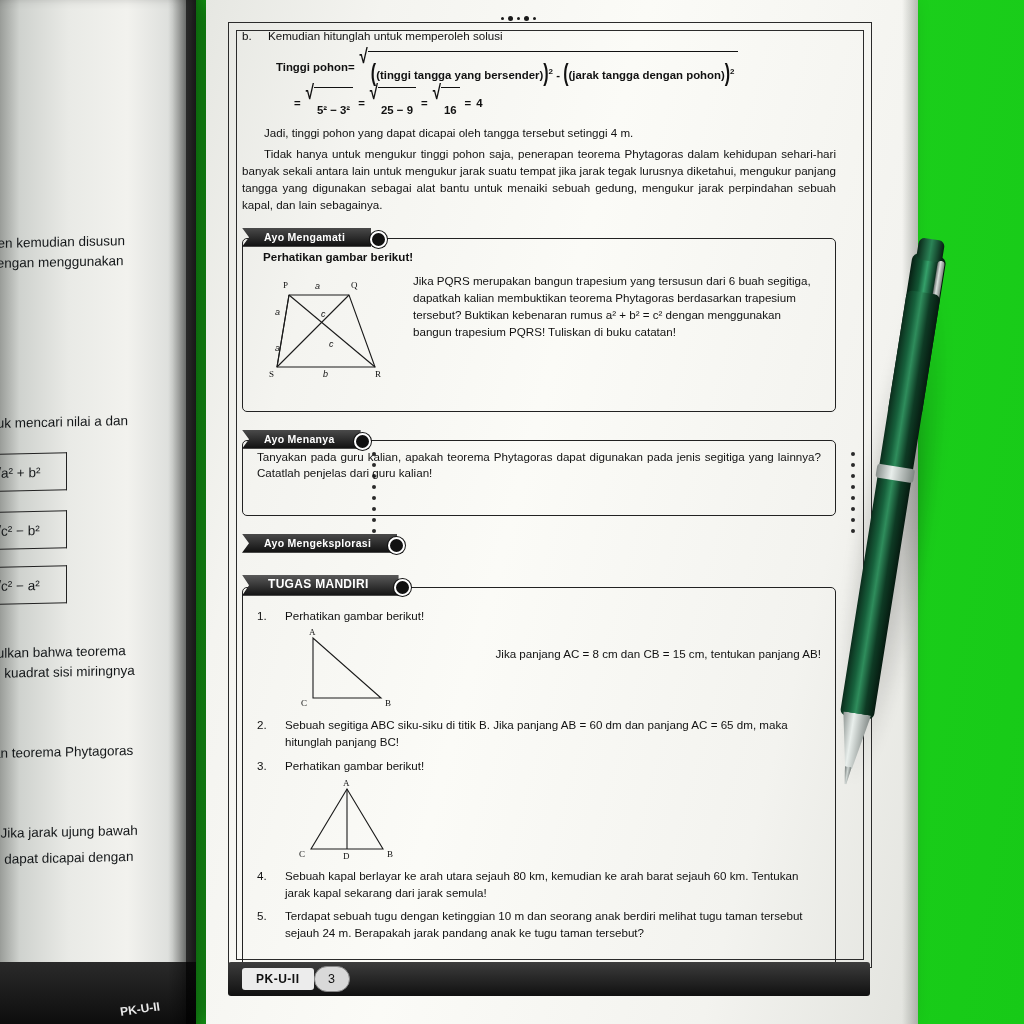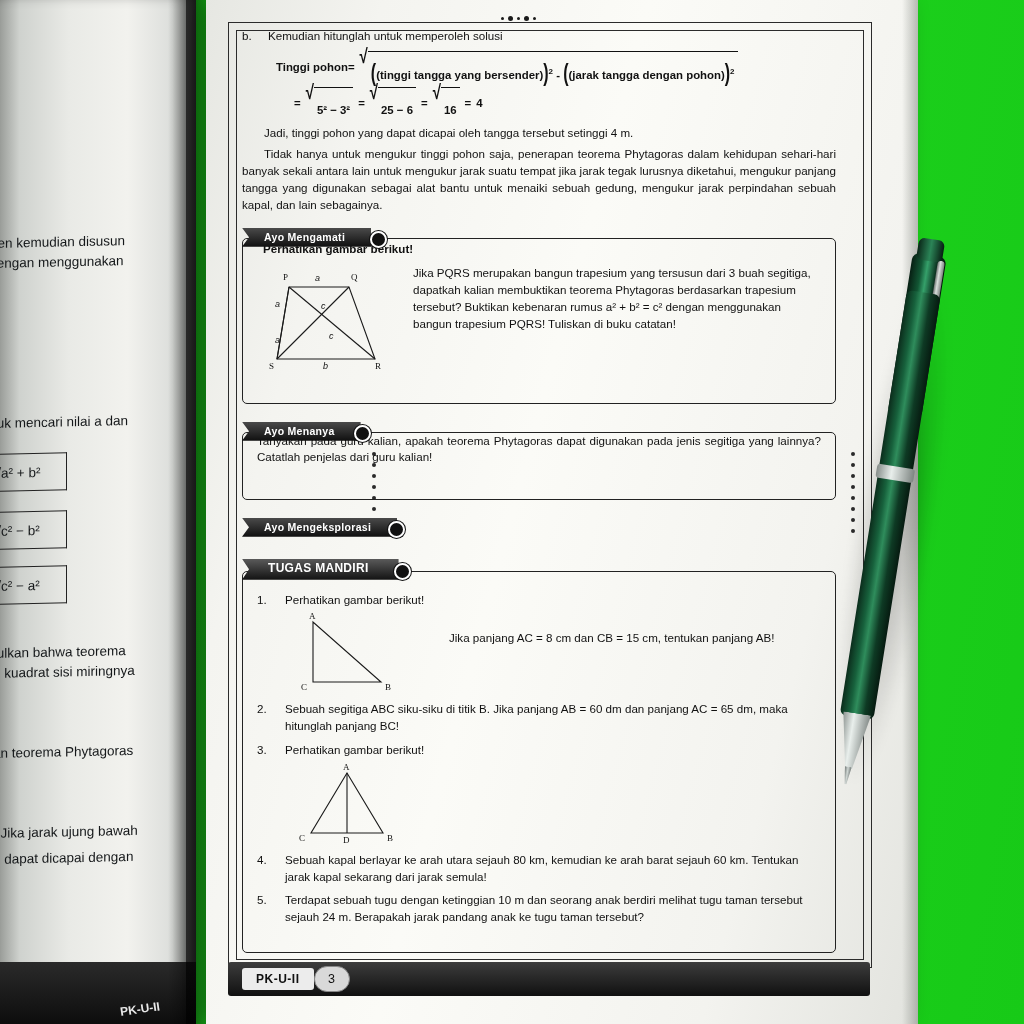--- a/index.html
+++ b/index.html
@@ -95,21 +95,21 @@
     display:flex;align-items:center;padding:0 26px 0 22px;
     letter-spacing:.3px;
     clip-path:polygon(0 0,100% 0,100% 100%,0 100%,7px 50%);
   }
   .flag .knob{
     position:absolute;top:3px;width:13px;height:13px;border-radius:50%;
     background:#111;border:2px solid #fff;box-shadow:0 0 0 1px #111;
   }
   .box{
     border:1.2px solid #222;border-radius:5px;
-    margin-top:-9px;padding:0 14px 12px 14px;
+    margin-top:-9px;padding:8px 14px 12px 14px;
     background:transparent;
   }
 
   .bold{font-weight:bold;}
 
   
   .fig{position:relative;}
   .row{display:flex;gap:14px;align-items:flex-start;}
 
   
@@ -268,21 +268,21 @@
         </div>
         <div class="frow" style="margin-top:4px;margin-left:18px;">
           <span>=</span>
           <span class="sqrt">
               <span class="sym">√</span>
               <span class="bar">5² − 3²</span>
             </span>
           <span>=</span>
           <span class="sqrt">
               <span class="sym">√</span>
-              <span class="bar">25 − 6</span>
+              <span class="bar">25 − 9</span>
             </span>
           <span>=</span>
           <span class="sqrt">
               <span class="sym">√</span>
               <span class="bar">16</span>
             </span>
           <span>=</span>
           <span>4</span>
         </div>
       </div>
@@ -308,21 +308,21 @@
               <text x="118" y="104" font-size="9" font-family="Liberation Serif, serif" fill="#111">R</text>
               <text x="12" y="104" font-size="9" font-family="Liberation Serif, serif" fill="#111">S</text>
               <text x="58" y="16" font-size="9" font-style="italic" fill="#111">a</text>
               <text x="66" y="104" font-size="9" font-style="italic" fill="#111">b</text>
               <text x="18" y="42" font-size="9" font-style="italic" fill="#111">a</text>
               <text x="18" y="78" font-size="9" font-style="italic" fill="#111">a</text>
               <text x="64" y="44" font-size="9" font-style="italic" fill="#111">c</text>
               <text x="72" y="74" font-size="9" font-style="italic" fill="#111">c</text>
             </svg>
           </div>
-          <div style="flex:1;">Jika PQRS merupakan bangun trapesium yang tersusun dari 3 buah segitiga, dapatkah kalian membuktikan teorema Phytagoras berdasarkan trapesium tersebut? Buktikan kebenaran rumus a² + b² = c² dengan menggunakan bangun trapesium PQRS! Tuliskan di buku catatan!</div>
+          <div style="flex:1;">Jika PQRS merupakan bangun trapesium yang tersusun dari 6 buah segitiga, dapatkah kalian membuktikan teorema Phytagoras berdasarkan trapesium tersebut? Buktikan kebenaran rumus a² + b² = c² dengan menggunakan bangun trapesium PQRS! Tuliskan di buku catatan!</div>
         </div>
       </div>
 
       <div class="flag" style="margin-top:18px;">
         <div class="bar">Ayo Menanya</div>
         <div class="knob" style="left:112px;"></div>
       </div>
       <div class="box" style="height:54px;">
         <p>Tanyakan pada guru kalian, apakah teorema Phytagoras dapat digunakan pada jenis segitiga yang lainnya? Catatlah penjelas dari guru kalian!</p>
       </div>
@@ -345,21 +345,21 @@
               <span>Perhatikan gambar berikut!</span>
               <div class="row" style="margin-top:4px;">
                 <div style="width:150px;flex:none;">
                   <svg width="150" height="82" viewBox="0 0 150 82">
                     <polygon points="28,10 28,70 96,70" fill="none" stroke="#1a1a1a" stroke-width="1.1"></polygon>
                     <text x="24" y="7" font-size="9" font-family="Liberation Serif, serif" fill="#111">A</text>
                     <text x="16" y="78" font-size="9" font-family="Liberation Serif, serif" fill="#111">C</text>
                     <text x="100" y="78" font-size="9" font-family="Liberation Serif, serif" fill="#111">B</text>
                   </svg>
                 </div>
-                <div style="flex:1;padding-top:18px;">Jika panjang AC = 8 cm dan CB = 15 cm, tentukan panjang AB!</div>
+                <div style="flex:1;padding-top:18px;text-align:right;">Jika panjang AC = 8 cm dan CB = 15 cm, tentukan panjang AB!</div>
               </div>
             </span>
           </li>
 
           <li>
             <span class="num">2.</span>
             <span class="body">Sebuah segitiga ABC siku-siku di titik B. Jika panjang AB = 60 dm dan panjang AC = 65 dm, maka hitunglah panjang BC!</span>
           </li>
 
           <li>

